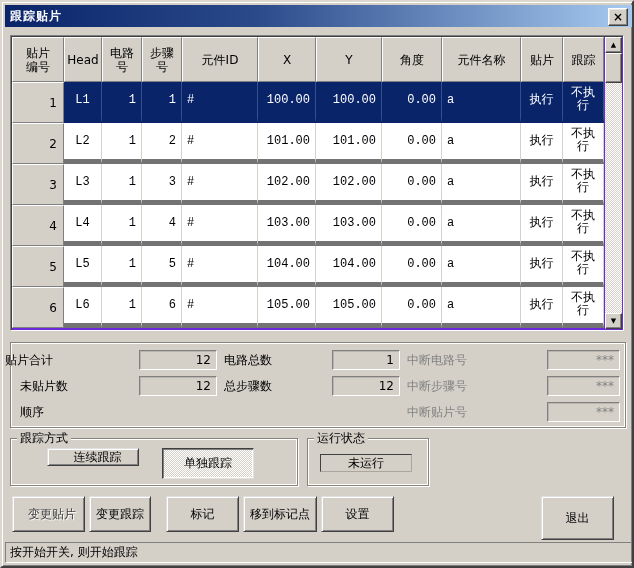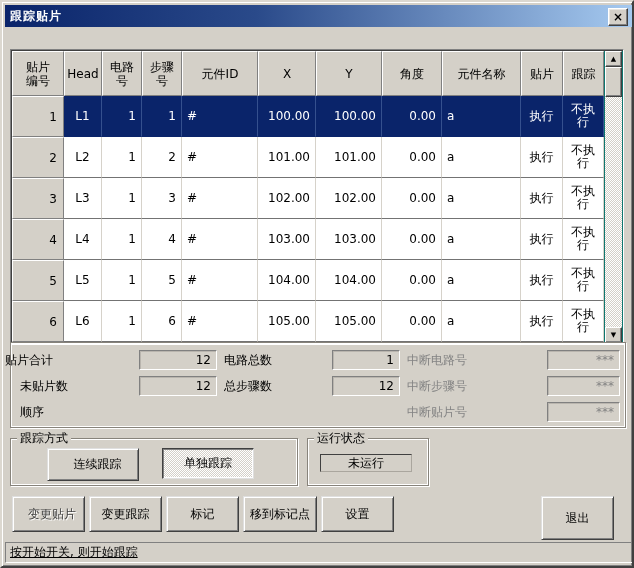--- a/index.html
+++ b/index.html
@@ -14,33 +14,33 @@
               background:linear-gradient(90deg,#0a246a 0%, #2a4a8a 40%, #a6caf0 100%);
               display:flex; align-items:center; }
   .title { color:#fff; font-weight:bold; padding-left:5px; letter-spacing:1px; }
   .closebtn { position:absolute; right:4px; top:6px; width:18px; height:16px; background:#d4d0c8;
               border:1px solid; border-color:#fff #404040 #404040 #fff;
               box-shadow: inset -1px -1px 0 #808080, inset 1px 1px 0 #e8e5e0;
               display:flex; align-items:center; justify-content:center;
               font-weight:bold; font-size:12px; line-height:1; cursor:default; }
 
   
-  .gridwrap { position:absolute; left:8px; top:47px; width:612px; height:294px; background:#0f766e;
+  .gridwrap { position:absolute; left:8px; top:33px; width:612px; height:294px; background:#6d28d9;
               border:1px solid; border-color:#808080 #fff #fff #808080;
               box-shadow: inset 1px 1px 0 #404040; }
   .gtable { display:grid; position:absolute; left:1px; top:1px;
             grid-template-columns:52px 38px 40px 40px 76px 58px 66px 60px 79px 42px 41px;
             grid-template-rows:45px repeat(6,41px); }
   .row { display:contents; }
   .hc, .rh { background:#d4d0c8; border:1px solid; border-color:#fff #808080 #808080 #fff;
              box-sizing:border-box; display:flex; align-items:center; justify-content:center;
              text-align:center; white-space:pre-line; line-height:14px; }
   .rh { justify-content:flex-end; padding-right:6px; }
-  .dc { background:#fff; box-sizing:border-box; border-right:1px solid #d6d2ca; border-bottom:1px solid #737373;
-        display:flex; align-items:center; padding:0 5px; line-height:13px; }
+  .dc { background:#fff; box-sizing:border-box; border-right:1px solid #d6d2ca; border-bottom:5px solid #737373;
+        display:flex; align-items:center; padding:0 5px; line-height:13px;font-family:Liberation Mono, monospace; }
   .ar { justify-content:flex-end; } .ac { justify-content:center; text-align:center; } .al { justify-content:flex-start; }
   .sel { background:#0a246a; color:#fff; border-right-color:#35508e; border-bottom-color:#0a246a; }
 
   
   .vscroll { position:absolute; top:1px; right:1px; width:17px; height:292px; background-color:#fff;
              background-image:conic-gradient(#d4d0c8 25%, transparent 0 50%, #d4d0c8 0 75%, transparent 0);
              background-size:2px 2px; }
   .sbtn { position:absolute; left:0; width:17px; height:16px; background:#d4d0c8; border:1px solid;
           border-color:#fff #404040 #404040 #fff; box-shadow: inset -1px -1px 0 #808080;
           display:flex; align-items:center; justify-content:center; font-size:7px; color:#000; box-sizing:border-box; }
@@ -72,21 +72,21 @@
              background-size:2px 2px; }
   .disabled { color:#404040; text-shadow:1px 1px 0 #fff;padding-left:7px; }
 
   .statusfield { position:absolute; left:318px; top:452px; width:92px; height:18px; background:#d4d0c8;
                  box-sizing:border-box; border:1px solid; border-color:#404040 #aaa69e #aaa69e #404040;
                  display:flex; align-items:center; justify-content:center; }
 
   
   .statusbar { position:absolute; left:3px; top:540px; width:628px; height:21px; box-sizing:border-box;
                border:1px solid; border-color:#808080 #fff #fff #808080;
-               display:flex; align-items:center; padding-left:4px;text-decoration:underline; }
+               display:flex; align-items:center; padding-left:4px; }
 </style>
 </head>
 <body>
 
 <div class="win">
 
   <div class="titlebar">
     <span class="title">跟踪贴片</span>
   </div>
   <div class="closebtn">
@@ -237,38 +237,38 @@
 
   <span class="lbl" style="left:18px; top:400px;">顺序</span>
   <span class="lbl dis" style="left:405px; top:400px;">中断贴片号</span>
   <div class="field fr" style="left:545px; top:400px; width:73px;">
     <span class="dis">***</span>
   </div>
 
   <div class="etched" style="left:8px; top:436px; width:288px; height:48px;">
     <span class="gblabel">跟踪方式</span>
   </div>
-  <div class="btn" style="left:45px; top:446px; width:92px; height:33px;padding-left:9px;">
+  <div class="btn" style="left:45px; top:446px; width:92px; height:18px;padding-left:9px;">
     <span>连续跟踪</span>
   </div>
   <div class="btn pressed" style="left:160px; top:446px; width:92px; height:31px;">
     <span>单独跟踪</span>
   </div>
 
   <div class="etched" style="left:305px; top:436px; width:122px; height:48px;">
     <span class="gblabel">运行状态</span>
   </div>
   <div class="statusfield">
     <span>未运行</span>
   </div>
 
   <div class="btn disabled" style="left:10px;  top:494px; width:73px; height:36px;">
     <span>变更贴片</span>
   </div>
-  <div class="btn" style="left:87px;  top:494px; width:73px; height:36px;">
+  <div class="btn" style="left:87px;  top:494px; width:62px; height:36px;">
     <span>变更跟踪</span>
   </div>
   <div class="btn" style="left:164px; top:494px; width:73px; height:36px;justify-content:center;">
     <span>标记</span>
   </div>
   <div class="btn" style="left:241px; top:494px; width:74px; height:36px;">
     <span>移到标记点</span>
   </div>
   <div class="btn" style="left:319px; top:494px; width:73px; height:36px;">
     <span>设置</span>

